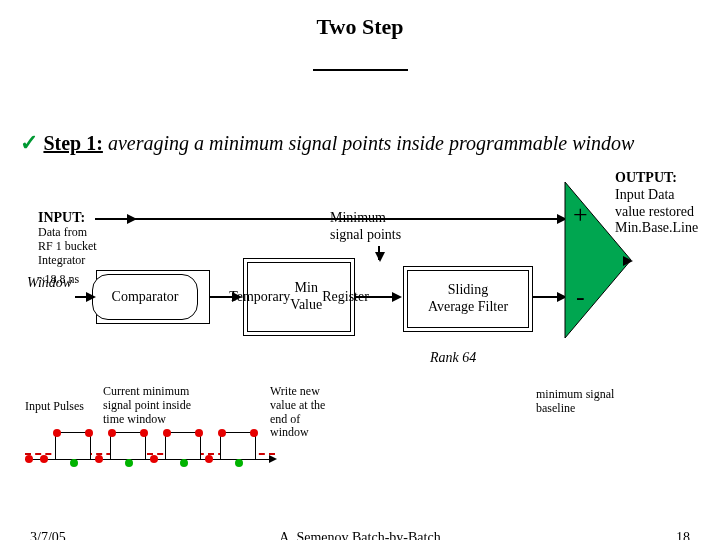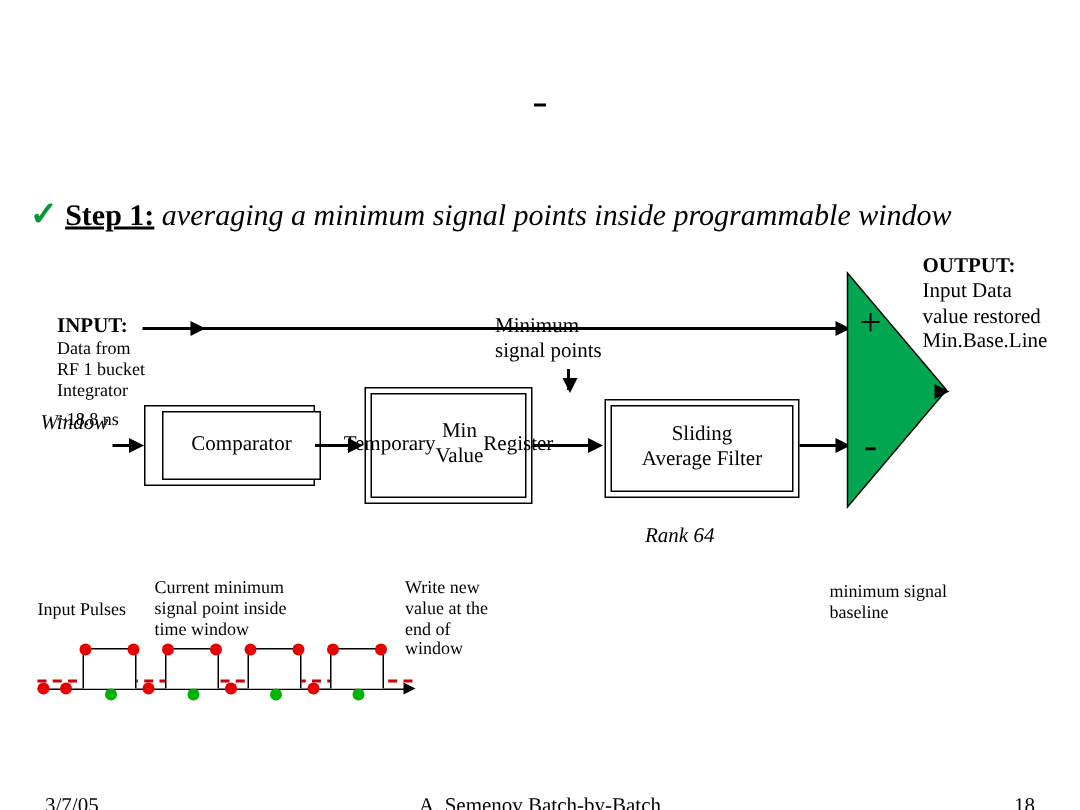--- a/index.html
+++ b/index.html
@@ -149,21 +149,21 @@
     font-size: 26px;
     font-weight: normal;
   }
 
 </style>
 </head>
 <body>
 
 <div class="title-block">
   <span class="underline">
-    <br>
+    <span>Two Step</span><br>
     <br>
   </span>
 </div>
 
 <div class="step-line">
   <span class="check">✓</span>
   <span class="step-label">Step 1:</span>
   <span class="desc">averaging a minimum signal points inside programmable window</span>
 </div>
 
@@ -173,21 +173,21 @@
   <div>RF 1 bucket</div>
   <div>Integrator</div>
   <div style="margin-top:6px;">~18.8 ns</div>
 </div>
 
 <div class="hline arrow-right" style="left:95px; top:218px; width:40px;"></div>
 
 <div class="abs med italic" style="left:27px; top:275px;">Window</div>
 
 <div class="abs box" style="left:96px; top:270px; width:112px; height:52px;"></div>
-<div class="abs box med" style="left:108px; top:274px; width:104px; height:44px;">
+<div class="abs box med" style="left:92px; top:274px; width:104px; height:44px;border-radius:16px;">
   <span>Comparator</span>
 </div>
 
 <div class="hline arrow-right" style="left:75px; top:296px; width:19px;"></div>
 
 <div class="hline arrow-right" style="left:210px; top:296px; width:30px;"></div>
 
 <div class="abs box" style="left:243px; top:258px; width:110px; height:76px;"></div>
 <div class="abs box med" style="left:247px; top:262px; width:102px; height:68px; flex-direction:row;">
   <span>Temporary</span>
@@ -206,21 +206,21 @@
 <div class="abs box" style="left:403px; top:266px; width:128px; height:64px;"></div>
 <div class="abs box med" style="left:407px; top:270px; width:120px; height:56px; flex-direction:column;">
   <span>Sliding</span>
   <span>Average Filter</span>
 </div>
 
 <div class="abs med italic center" style="left:430px; top:350px; width:80px;">Rank 64</div>
 
 <div class="hline arrow-right" style="left:533px; top:296px; width:32px;"></div>
 
-<div class="abs small center" style="left:553px; top:348px; width:100px;">
+<div class="abs small center" style="left:536px; top:348px; width:100px;">
   <span>minimum signal</span><br>
   <span>baseline</span>
 </div>
 
 <div class="hline arrow-right" style="left:100px; top:218px; width:465px;"></div>
 
 <svg class="abs" style="left:563px; top:180px; width:70px; height:160px;">
   <polygon points="2,2 2,158 68,80" fill="#00a650" stroke="#000" stroke-width="1"></polygon>
 </svg>
 <div class="abs adder-plus" style="left:573px; top:200px;">+</div>

